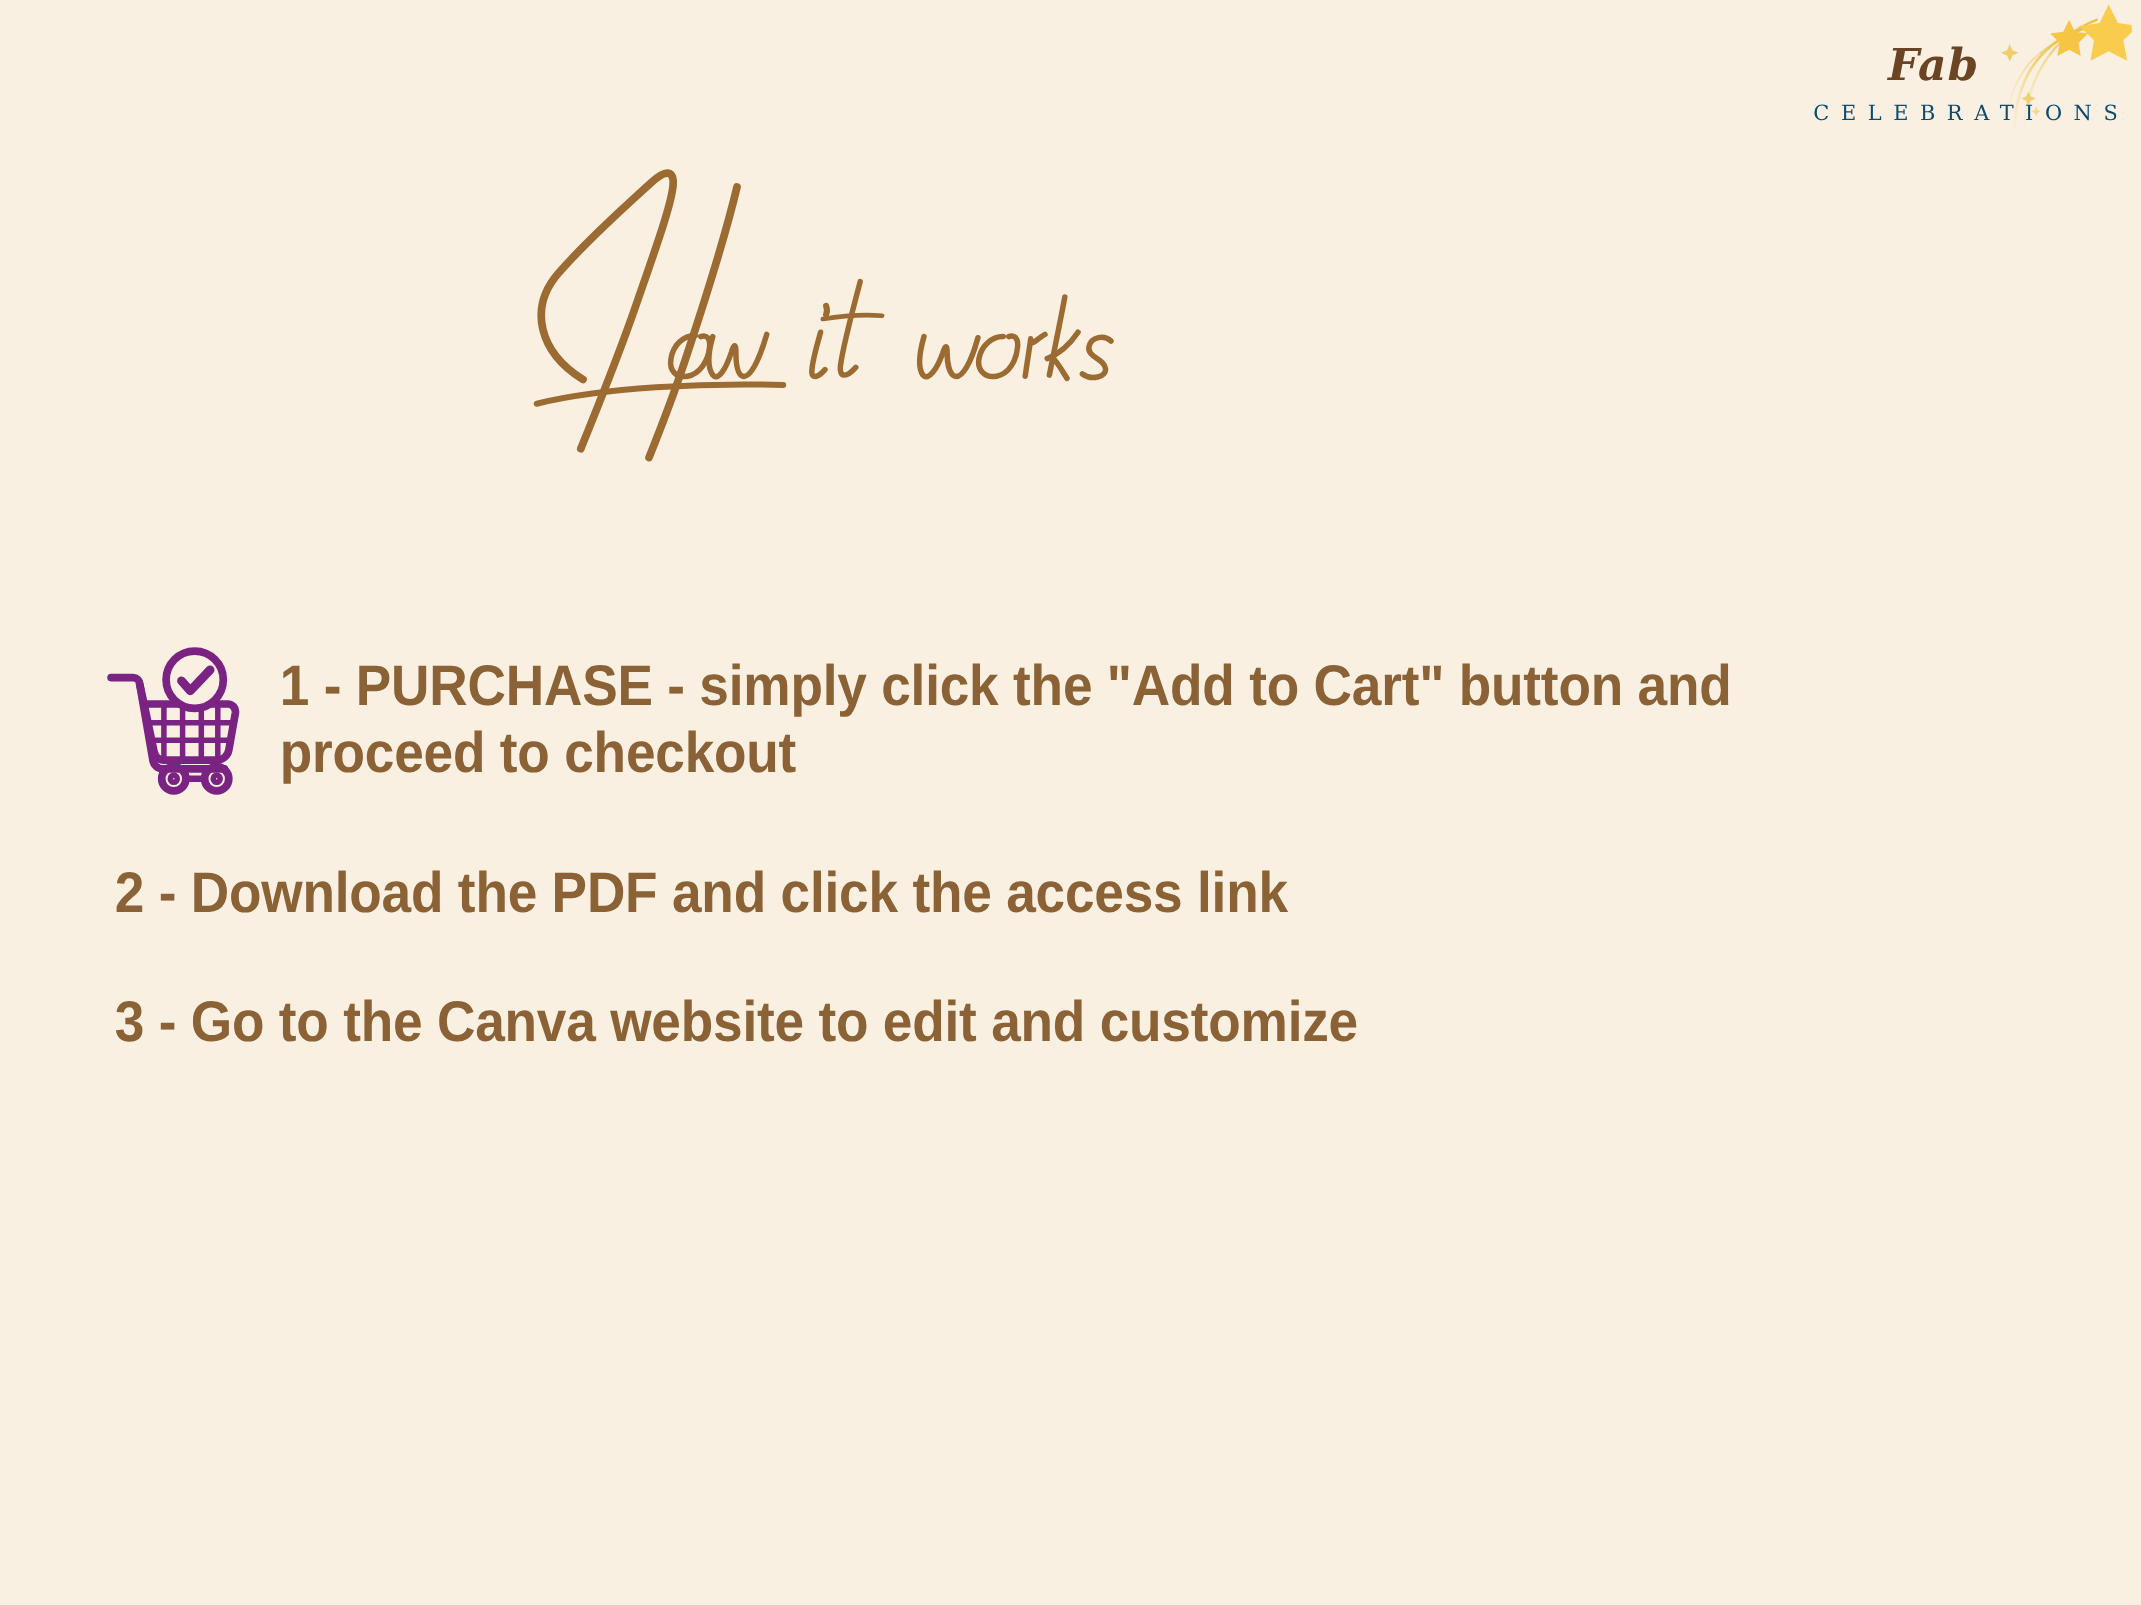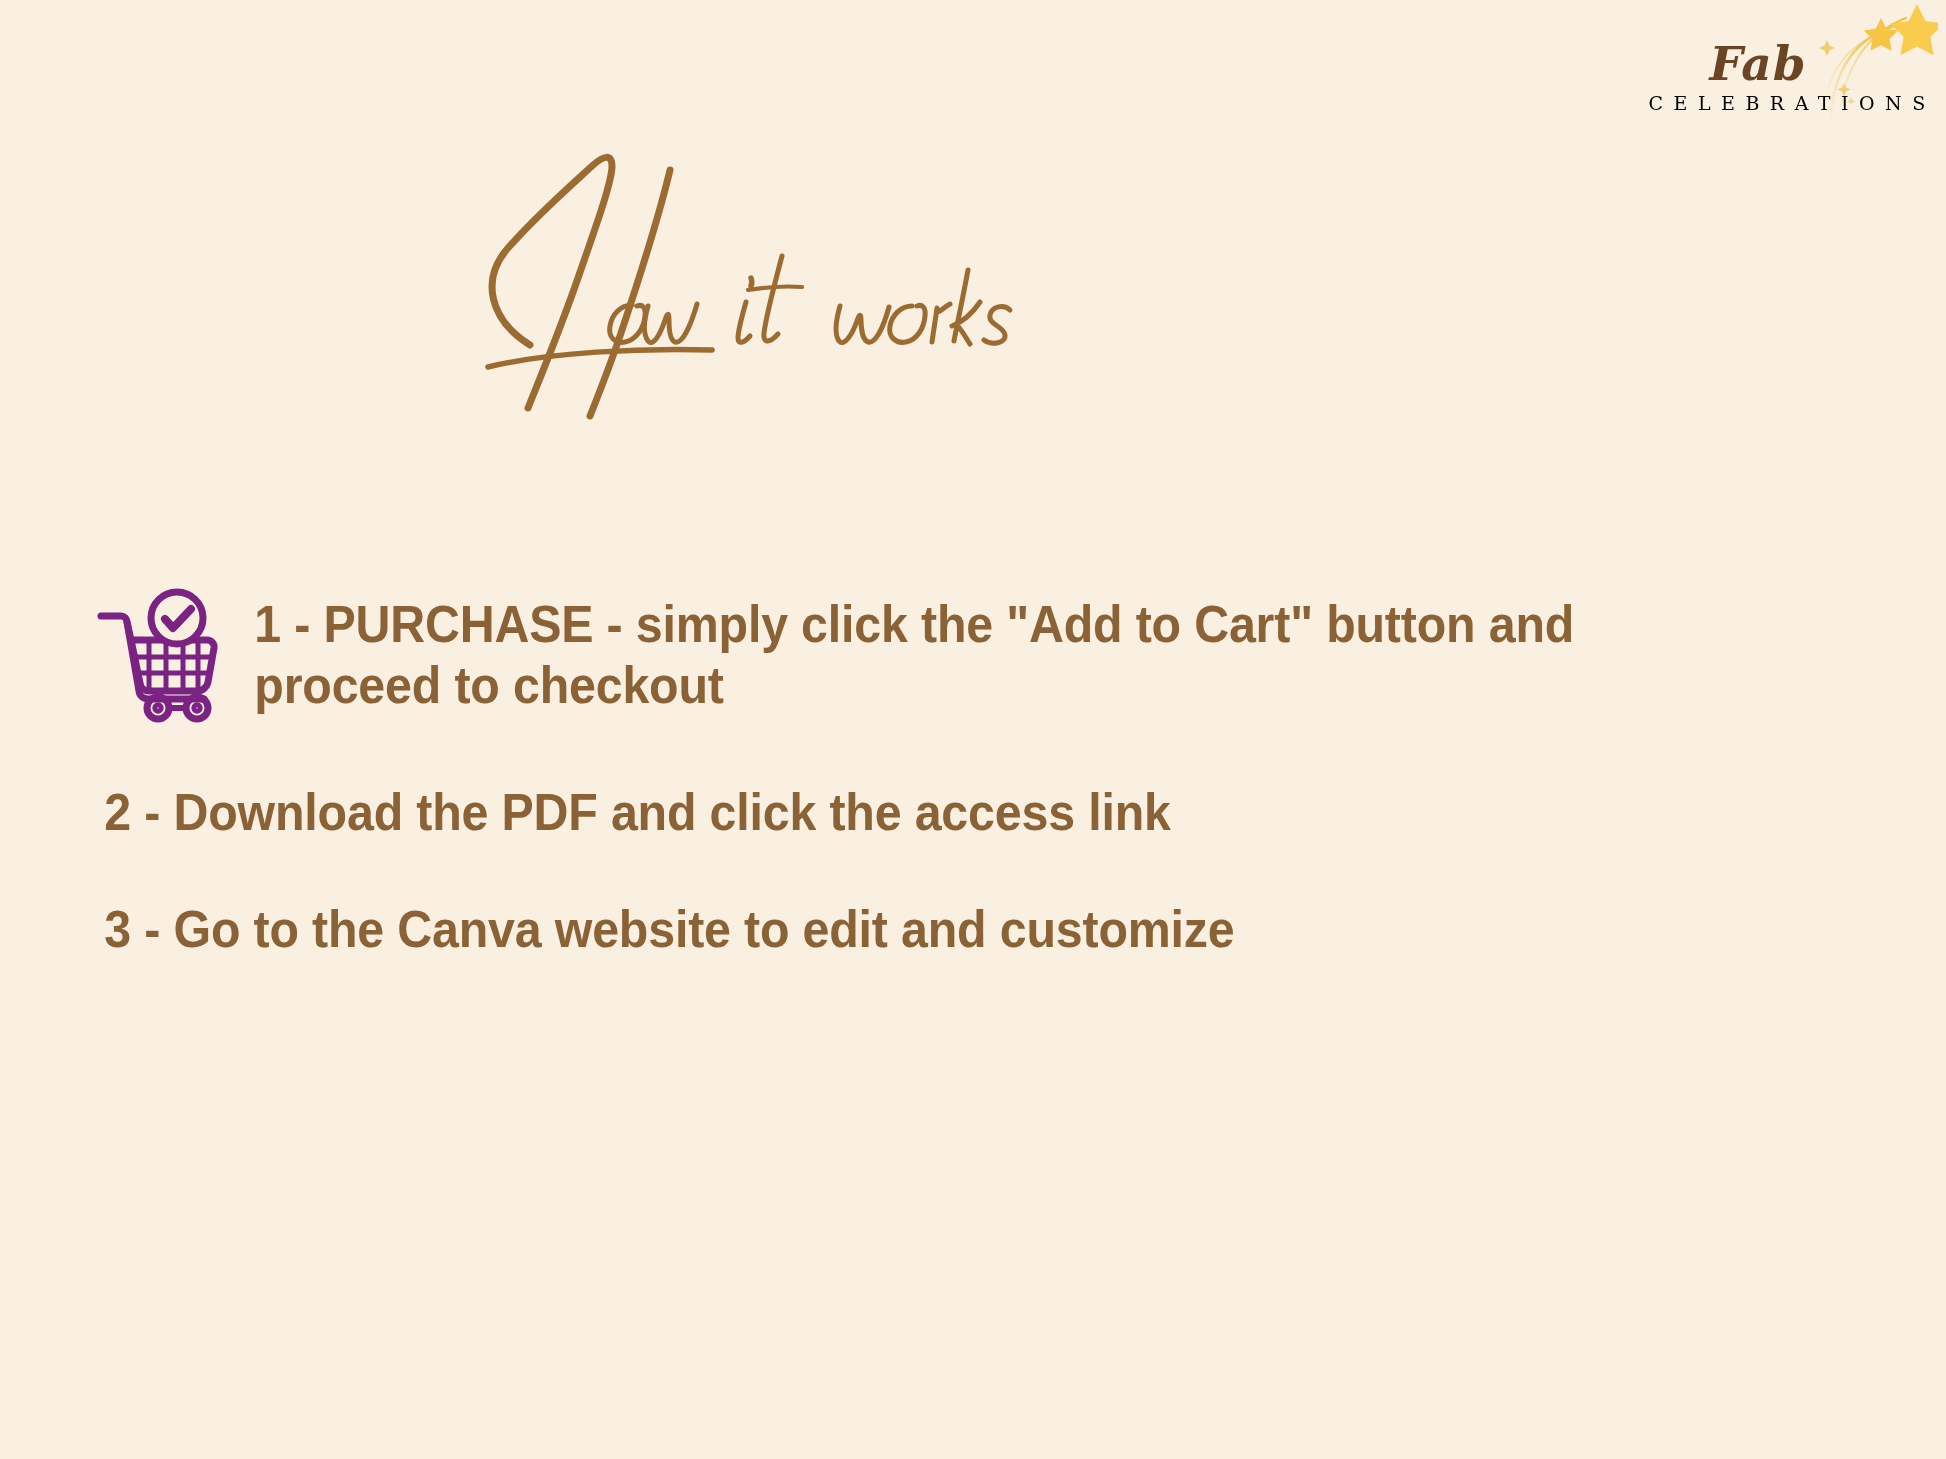--- a/index.html
+++ b/index.html
@@ -26,35 +26,35 @@
   .brand-logo svg { display: block; }
   .brand-wordmark {
     position: absolute;
     left: 0;
     top: 36px;
     width: 240px;
     text-align: center;
     font-family: "DejaVu Serif", serif;
     font-style: italic;
     font-weight: 700;
-    font-size: 47px;
+    font-size: 40px;
     color: #6b4423;
     letter-spacing: 1px;
     line-height: 1;
   }
   .brand-sub {
     position: absolute;
     left: 0;
     top: 88px;
     width: 296px;
     text-align: center;
     font-family: "DejaVu Serif", serif;
     font-size: 19px;
     font-weight: 400;
-    color: #000000;
+    color: #0c4a6e;
     letter-spacing: 10.5px;
     text-indent: 10.5px;
   }
 
   
   .title-wrap {
     position: absolute;
     left: 340px;
     top: 130px;
     width: 720px;

